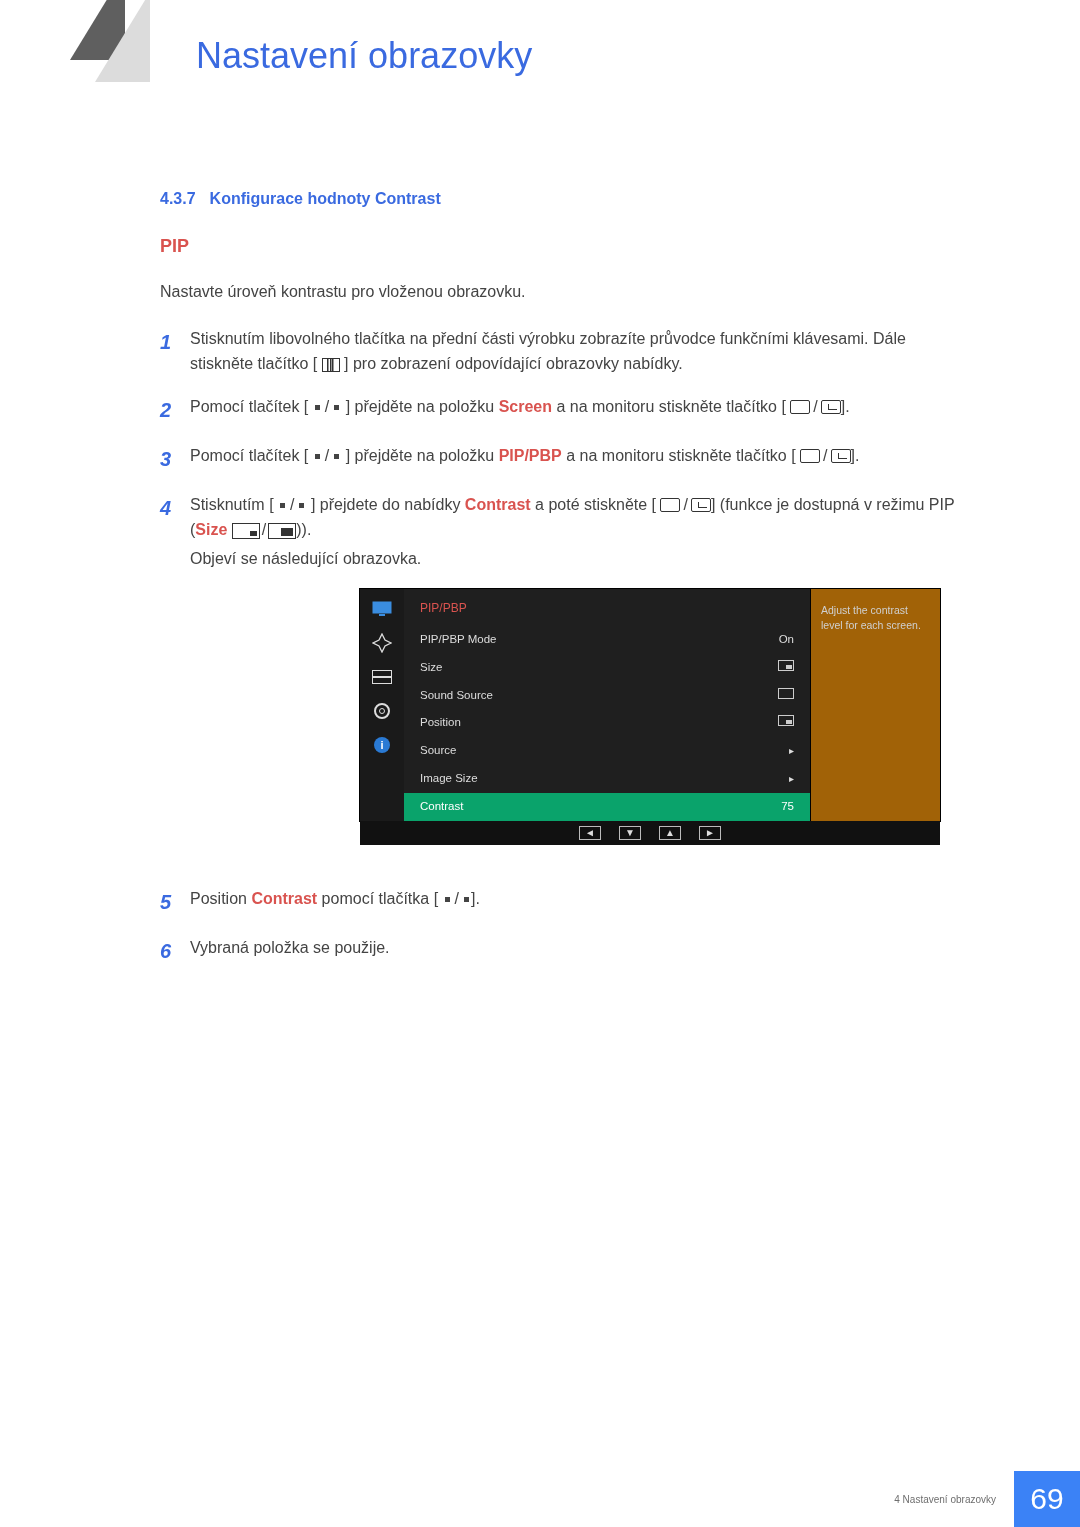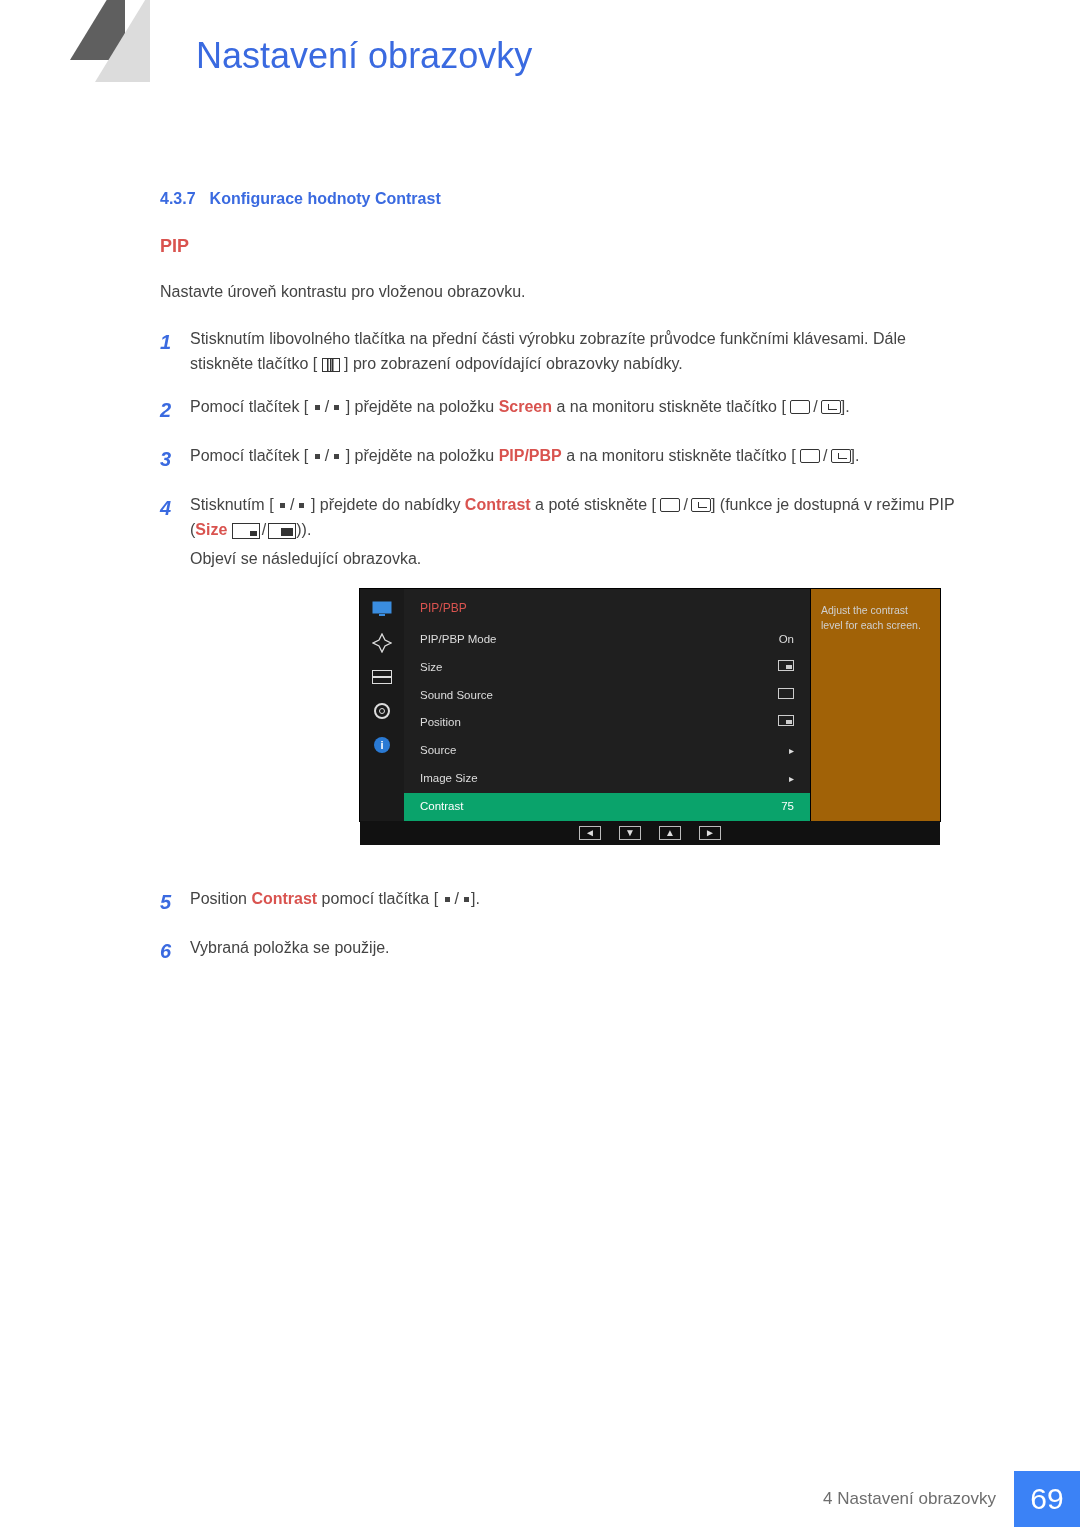--- a/index.html
+++ b/index.html
@@ -196,21 +196,21 @@
   
   .footer {
     position:absolute;
     bottom:0; left:0; right:0;
     height:56px;
     display:flex; justify-content:flex-end; align-items:stretch;
   }
   .footer-label {
     display:flex; align-items:center;
     padding: 0 18px;
-    font-size:17px; color:#6e6e6e;
+    font-size:10px; color:#6e6e6e;
   }
   .footer-page {
     width:66px;
     background:#3b82f6;
     color:#fff;
     display:flex; align-items:center; justify-content:center;
     font-size:30px;
   }
 </style>
 </head>

